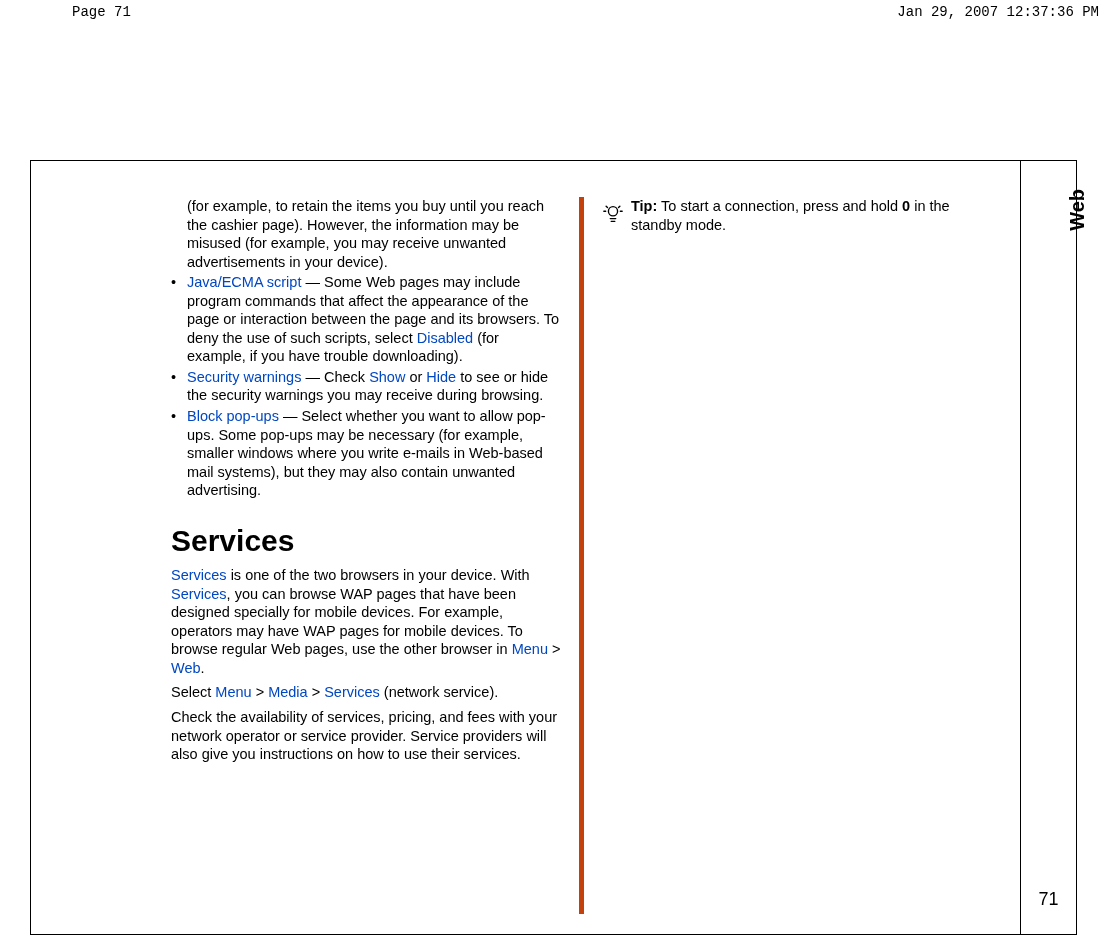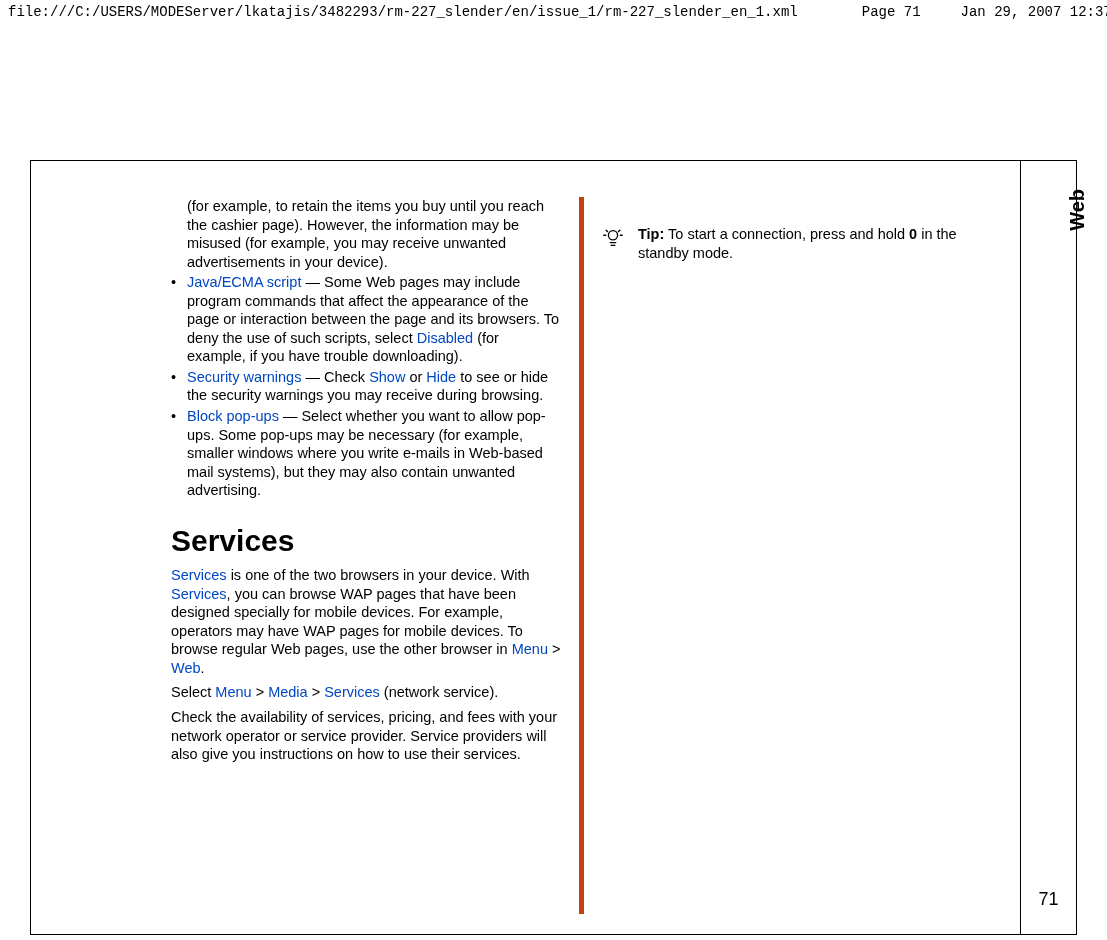--- a/index.html
+++ b/index.html
@@ -88,32 +88,31 @@
 
   .link { color: #0047c2; font-weight: normal; text-align: center; }
   .h1 {
     font-size: 30px;
     font-weight: bold;
     margin-top: 22px;
     margin-bottom: 6px;
   }
   p { margin-bottom: 6px; }
 
-  .tip-row { display: flex; align-items: flex-start; gap: 14px; margin-top: 28px; }
+  .tip-row { display: flex; align-items: center; gap: 7px; }
   .tip-icon { flex: 0 0 auto; margin-top: 2px; }
   .tip-text { flex: 1; }
 
   .bold { font-weight: bold; }
   .chev { font-weight: normal; color: #000; }
 </style>
 </head>
 <body>
 
 <div class="header-line">
-  <span class="path">file:///C:/USERS/MODEServer/lkatajis/3482293/rm-227_slender/en/issue_1/rm-227_slender_en_1.xml</span>
   <span class="page">Page 71</span>
   <span class="date">Jan 29, 2007 12:37:36 PM</span>
 </div>
 
 <div class="page-frame">
   <div class="content-area">
     <div class="col left">
       <div class="continued">(for example, to retain the items you buy until you reach the cashier page). However, the information may be misused (for example, you may receive unwanted advertisements in your device).</div>
       <ul class="bullet-list">
         <li>

